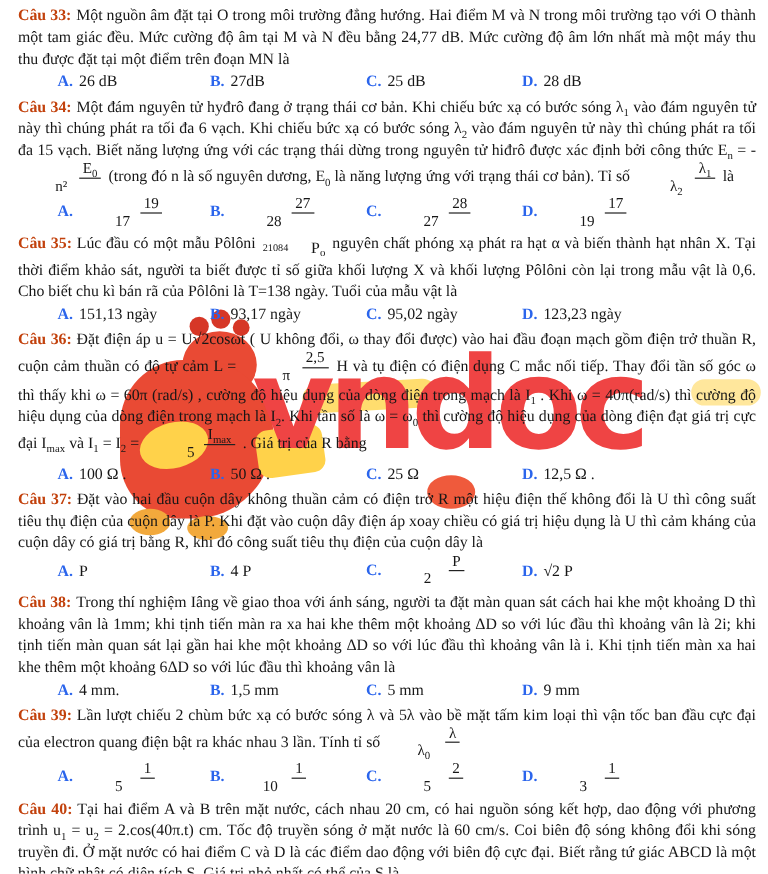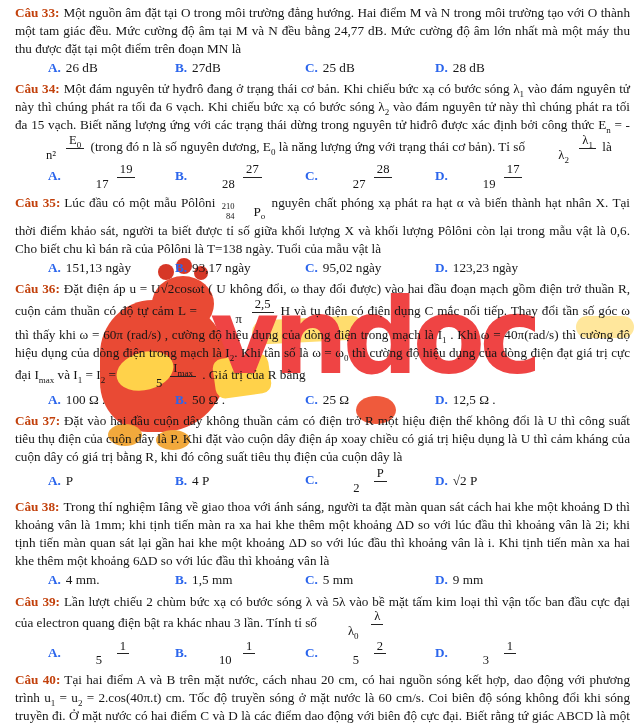--- a/index.html
+++ b/index.html
@@ -41,21 +41,21 @@
   .opt{white-space:nowrap;}
   .letter{color:#2b65ec;font-weight:bold;margin-right:5px;}
   sub{font-size:9px;line-height:0;}
   .frac{
     display:inline-flex;flex-direction:column;align-items:center;
     vertical-align:middle;line-height:1.08;margin:0 3px;font-size:12.6px;
   }
   .frac .fn{border-bottom:1px solid #222;padding:0 3px;text-align:center;margin-left:48px;}
   .frac .fd{padding:0 3px;text-align:center;}
   .nuc{display:inline-flex;align-items:center;margin:0 2px;vertical-align:-2px;}
-  .nuc .pres{display:inline-flex;flex-direction:column;font-size:8.5px;line-height:1.15;margin-right:19px;text-align:right;}
+  .nuc .pres{display:inline-flex;flex-direction:row;font-size:8.5px;line-height:1.15;margin-right:19px;text-align:right;}
   .nuc .sym{font-size:13.2px;}
   .nuc .post{font-size:9px;align-self:flex-end;}
 </style>
 </head>
 <body>
 
 <div class="watermark">
   <div>
     <div class="wm-shape m-comb1"></div>
     <div class="wm-shape m-comb2"></div>

